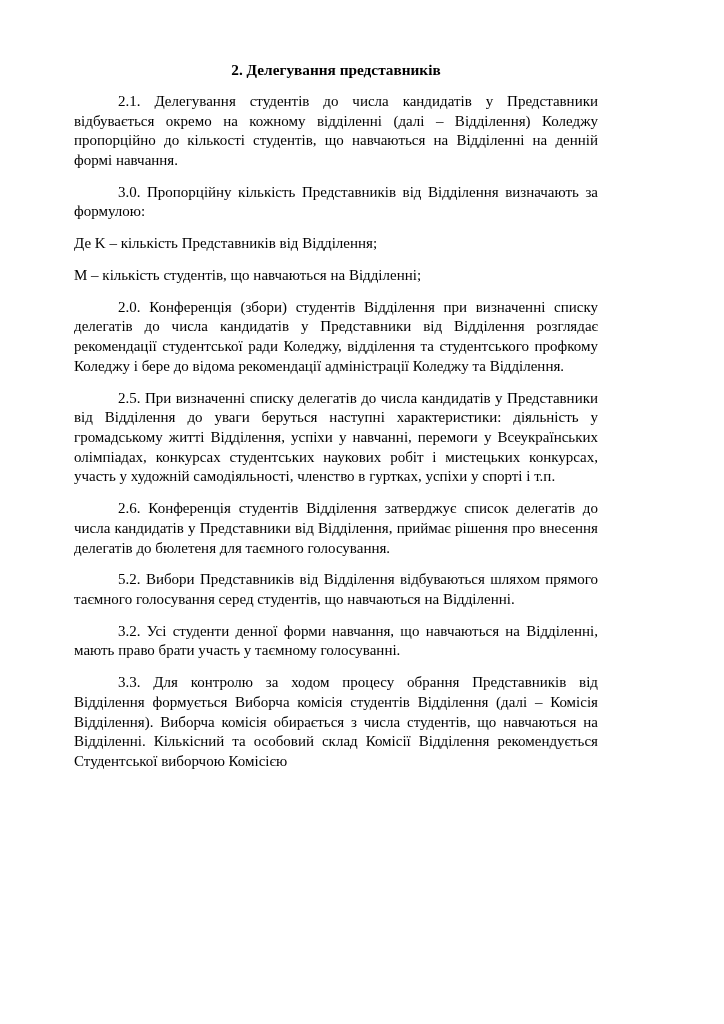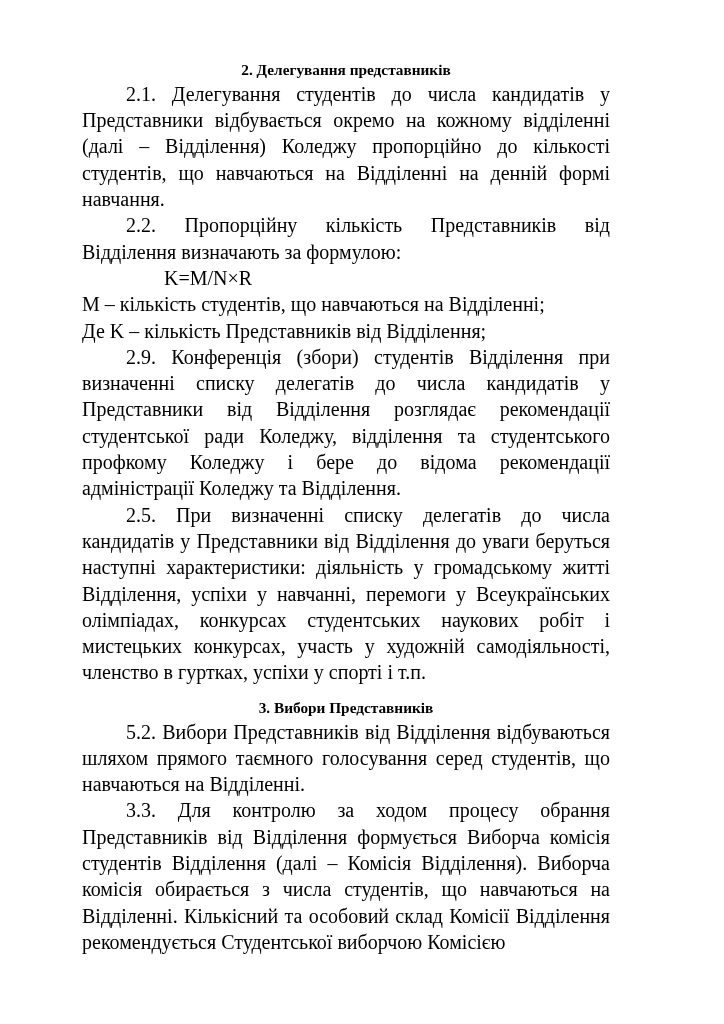--- a/index.html
+++ b/index.html
@@ -10,36 +10,36 @@
   body {
     width: 724px;
     height: 1024px;
     font-family: "Liberation Serif", "DejaVu Serif", serif;
     color: #000000;
   }
   .page {
     width: 672px;
     height: 1024px;
     box-sizing: border-box;
-    padding: 60px 62px 40px 82px;
+    padding: 60px 62px 40px 62px;
     position: relative;
   }
   .heading {
     text-align: center;
     font-weight: bold;
     font-size: 15.3px;
     line-height: 1.30;
     margin: 0 0 1px 0;
   }
   .heading.spaced-top {
     margin-top: 12px;
   }
   p {
-    margin: 0;
-    font-size: 20px;
+    margin: 12px;
+    font-size: 15px;
     line-height: 1.315;
     text-align: justify;
     text-justify: inter-word;
   }
   p.indent {
     text-indent: 44px;
   }
   p.noindent {
     text-indent: 0;
   }
@@ -49,27 +49,27 @@
   }
 </style>
 </head>
 <body>
 
 <div class="page">
 
   <div>
     <div class="heading">2. Делегування представників</div>
     <p class="indent">2.1. Делегування студентів до числа кандидатів у Представники відбувається окремо на кожному відділенні (далі – Відділення) Коледжу пропорційно до кількості студентів, що навчаються на Відділенні на денній формі навчання.</p>
-    <p class="indent">2.2. Пропорційну кількість Представників від Відділення визначають за формулою:</p>
-    <p class="formula">K=M/N×R</p>
+    <p class="indent">3.0. Пропорційну кількість Представників від Відділення визначають за формулою:</p>
+    <p class="noindent">Де K – кількість Представників від Відділення;</p>
     <p class="noindent">M – кількість студентів, що навчаються на Відділенні;</p>
-    <p class="noindent">Де K – кількість Представників від Відділення;</p>
-    <p class="indent">2.9. Конференція (збори) студентів Відділення при визначенні списку делегатів до числа кандидатів у Представники від Відділення розглядає рекомендації студентської ради Коледжу, відділення та студентського профкому  Коледжу і бере до відома рекомендації адміністрації Коледжу та Відділення.</p>
+    <p class="indent">2.0. Конференція (збори) студентів Відділення при визначенні списку делегатів до числа кандидатів у Представники від Відділення розглядає рекомендації студентської ради Коледжу, відділення та студентського профкому  Коледжу і бере до відома рекомендації адміністрації Коледжу та Відділення.</p>
     <p class="indent">2.5. При визначенні списку делегатів до числа кандидатів у Представники від Відділення до уваги беруться наступні характеристики: діяльність у громадському житті Відділення, успіхи у навчанні, перемоги у Всеукраїнських олімпіадах, конкурсах студентських наукових робіт і мистецьких конкурсах, участь у художній самодіяльності, членство в гуртках, успіхи у спорті і т.п.</p>
+    <p class="indent">2.6. Конференція студентів Відділення затверджує список делегатів до числа кандидатів у  Представники від  Відділення, приймає рішення про  внесення делегатів до бюлетеня для таємного голосування.</p>
   </div>
 
   <div>
-    <div class="heading spaced-top">3. Вибори Представників</div>
     <p class="indent">5.2. Вибори   Представників від  Відділення  відбуваються шляхом прямого таємного голосування серед студентів, що навчаються на Відділенні.</p>
+    <p class="indent">3.2. Усі студенти денної форми навчання, що навчаються на Відділенні, мають право брати участь у таємному голосуванні.</p>
     <p class="indent">3.3. Для контролю за ходом процесу обрання Представників від Відділення формується Виборча комісія студентів Відділення (далі – Комісія Відділення). Виборча комісія обирається з числа студентів, що навчаються на Відділенні. Кількісний та особовий склад Комісії Відділення рекомендується Студентської виборчою Комісією</p>
   </div>
 
 </div>
 
 </body></html>

